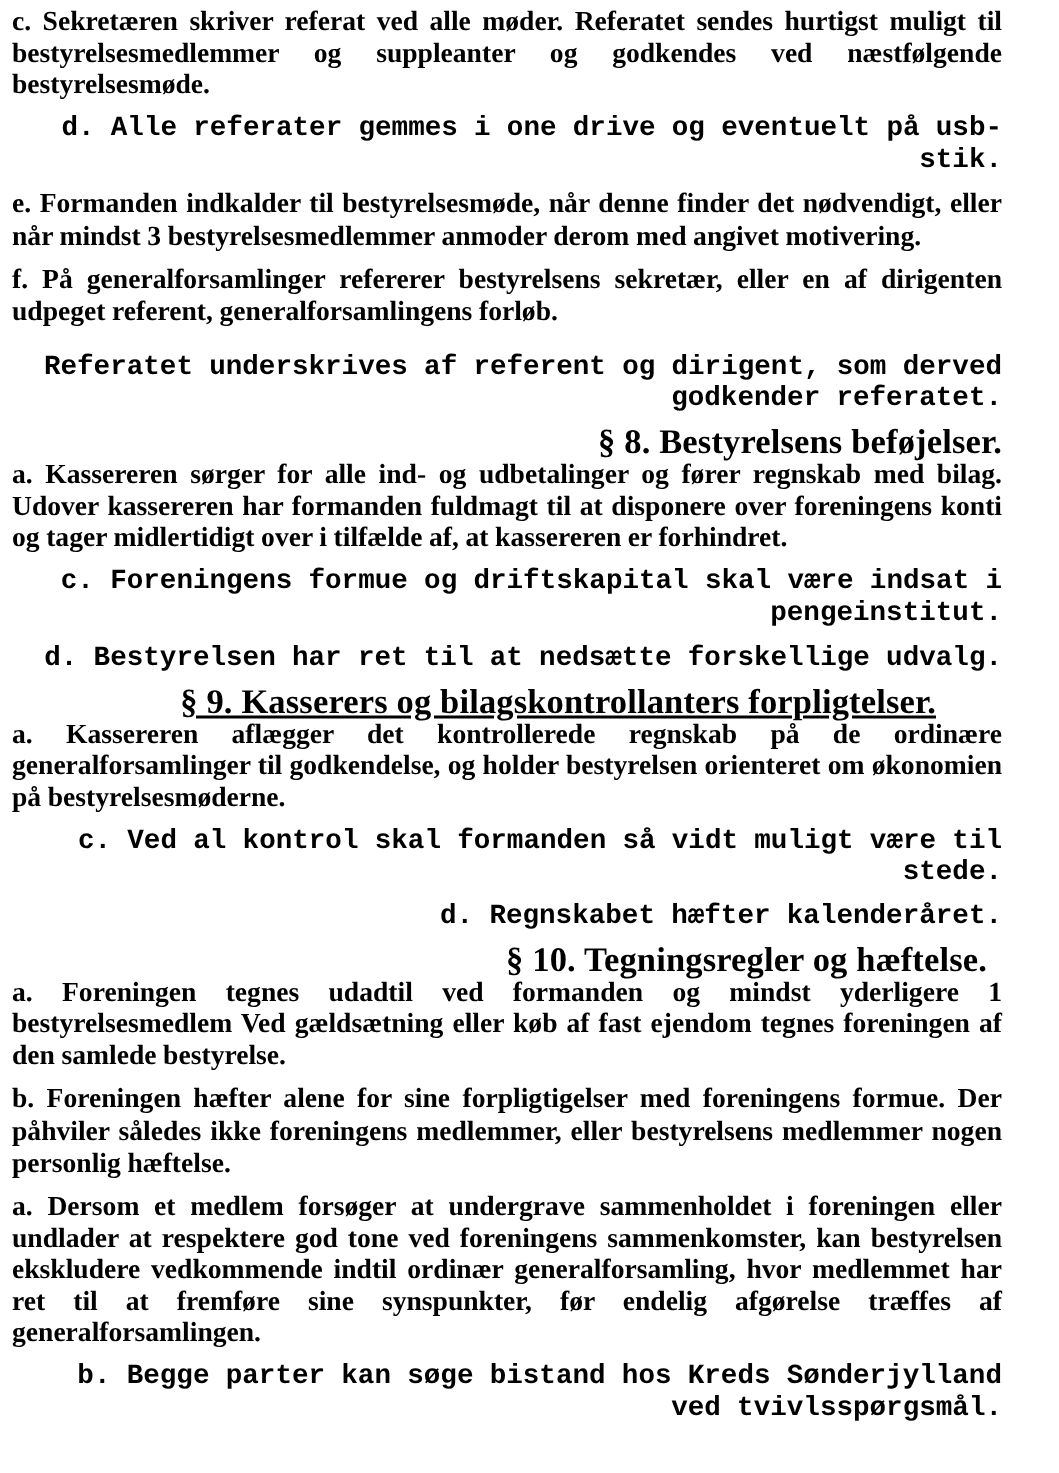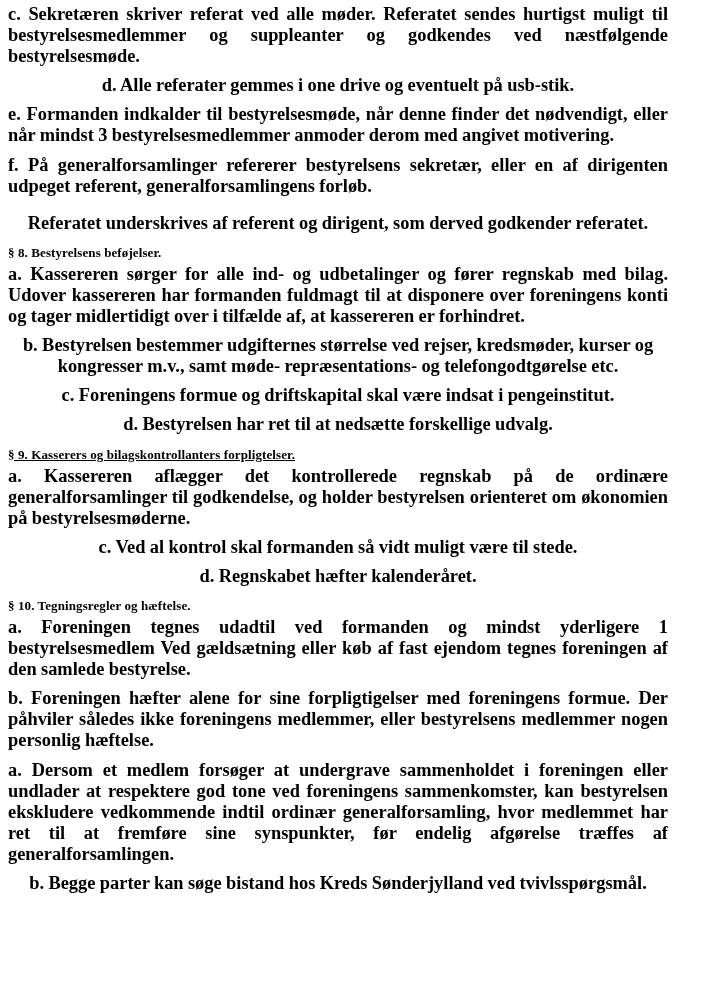--- a/index.html
+++ b/index.html
@@ -36,28 +36,29 @@
     text-justify: inter-word;
     -webkit-hyphens: none;
     hyphens: none;
     word-spacing: -0.2px;
   }
   .para.nogap {
     margin-bottom: 16px;
   }
   
   .para.single {
-    text-align: center;
+    text-align: right;
+    font-family: Liberation Mono, monospace;
   }
   
   .heading {
     margin: 0 0 0 0;
-    text-align: left;
+    text-align: right;
     font-weight: bold;
-    font-size: 13px;
+    font-size: 23px;
     line-height: 22px;
     letter-spacing: 0.1px;
   }
   .heading.sec9 {
     
     padding-right: 44px;
     text-decoration: underline;
   }
   .heading.sec10 {
     padding-right: 10px;
@@ -76,21 +77,20 @@
     <p class="para">e. Formanden indkalder til bestyrelsesmøde, når denne finder det nødvendigt, eller når mindst 3 bestyrelsesmedlemmer anmoder derom med angivet motivering.</p>
 
     <p class="para nogap">f. På generalforsamlinger refererer bestyrelsens sekretær, eller en af dirigenten udpeget referent, generalforsamlingens forløb.</p>
 
     <p class="para single">Referatet underskrives af referent og dirigent, som derved godkender referatet.</p>
 
     <p class="heading">§ 8. Bestyrelsens beføjelser.</p>
 
     <p class="para">a. Kassereren sørger for alle ind- og udbetalinger og fører regnskab med bilag. Udover kassereren har formanden fuldmagt til at disponere over foreningens konti og tager midlertidigt over i tilfælde af, at kassereren er forhindret.</p>
 
-    <p class="para single">b. Bestyrelsen bestemmer udgifternes størrelse ved rejser, kredsmøder, kurser og kongresser m.v., samt møde- repræsentations- og telefongodtgørelse etc.</p>
 
     <p class="para single">c. Foreningens formue og driftskapital skal være indsat i pengeinstitut.</p>
 
     <p class="para single">d. Bestyrelsen har ret til at nedsætte forskellige udvalg.</p>
 
     <p class="heading sec9">§ 9. Kasserers og bilagskontrollanters forpligtelser.</p>
 
     <p class="para">a. Kassereren aflægger det kontrollerede regnskab på de ordinære generalforsamlinger til godkendelse, og holder bestyrelsen orienteret om økonomien på bestyrelsesmøderne.</p>
 
 

